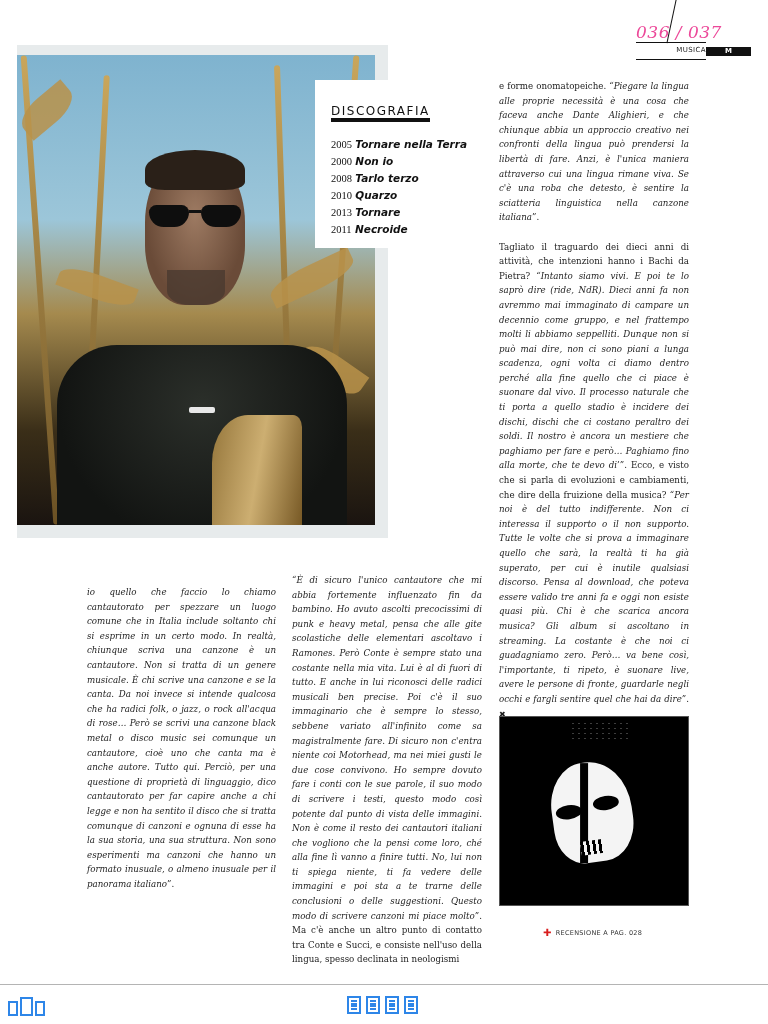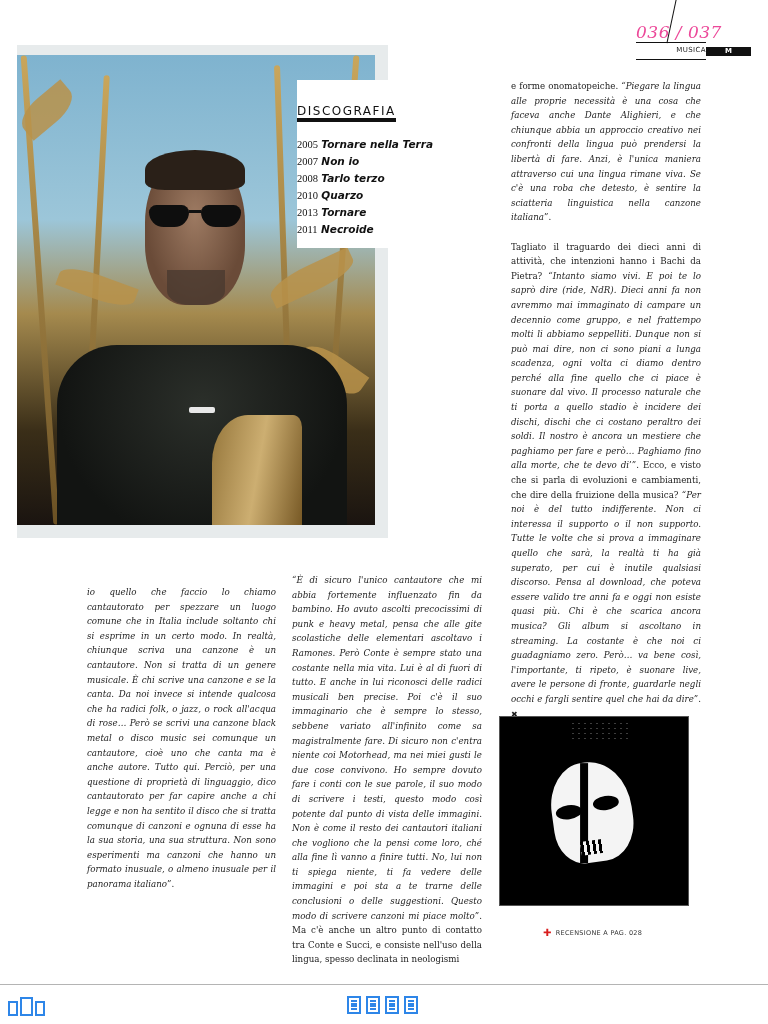--- a/index.html
+++ b/index.html
@@ -28,34 +28,34 @@
     .photo .hair { position: absolute; left: 128px; top: 95px; width: 100px; height: 40px; background: #2a2018; border-radius: 50% 50% 20% 20%; }
     .photo .glasses { position: absolute; left: 132px; top: 150px; width: 92px; height: 22px; }
     .photo .glasses span { position: absolute; top: 0; width: 40px; height: 22px; background: #0e0e0e; border-radius: 8px 8px 16px 16px; }
     .photo .glasses .l { left: 0; } .photo .glasses .r { right: 0; }
     .photo .glasses .bridge { position: absolute; left: 40px; top: 5px; width: 12px; height: 3px; background: #111; border-radius: 0; }
     .photo .beard { position: absolute; left: 150px; top: 215px; width: 58px; height: 35px; background: #4a3a30; border-radius: 0 0 40% 40%; opacity: 0.8; }
     .photo .shirt-logo { position: absolute; left: 172px; top: 352px; width: 26px; height: 6px; background: #e8e8e8; border-radius: 2px; }
     .photo .corn-front { position: absolute; left: 195px; top: 360px; width: 90px; height: 120px; background: linear-gradient(100deg, #9b7a3c, #d6b676, #7a5a24); border-radius: 40% 10% 0 0; opacity: 0.95; }
 
     
-    .disco { position: absolute; left: 297px; top: 80px; width: 199px; height: 168px; background: #ffffff; padding: 20px 0 0 0; font-family: "DejaVu Sans", sans-serif; }
+    .disco { position: absolute; left: 315px; top: 80px; width: 199px; height: 168px; background: #ffffff; padding: 20px 0 0 16px; font-family: "DejaVu Sans", sans-serif; }
     .disco-title { display: inline-block; font-size: 12px; letter-spacing: 1.5px; color: #111; border-bottom: 4px solid #111; line-height: 12px; padding-bottom: 1px; margin-bottom: 14px; }
     .disco-list { list-style: none; }
     .disco-item { font-size: 10.5px; line-height: 17px; color: #111; white-space: nowrap; }
     .disco-item .yr { font-weight: normal; font-family: Liberation Serif, serif; }
     .disco-item .ttl { font-weight: bold; font-style: italic; }
 
     
     .col { position: absolute; font-size: 8.7px; line-height: 14.6px; text-align: justify; hyphens: auto; color: #1c1c1c; }
     .col p { margin-bottom: 14.6px; }
     .col i { font-style: italic; }
     .col-left { left: 87px; top: 585px; width: 189px; }
     .col-mid { left: 292px; top: 573px; width: 190px; }
-    .col-right { left: 499px; top: 79px; width: 190px; margin-left: 12px; }
+    .col-right { left: 499px; top: 79px; width: 190px; }
     .end-mark { font-family: "DejaVu Sans", sans-serif; font-size: 8px; }
 
     
     .album { position: absolute; left: 499px; top: 716px; width: 190px; height: 190px; background: #000; border: 1px solid #555; overflow: hidden; }
     .album .mask { position: absolute; left: 52px; top: 45px; width: 80px; height: 100px; background: #f4f4f4; border-radius: 45% 50% 40% 35%; transform: rotate(-8deg); }
     .album .mask .eye { position: absolute; top: 40px; width: 26px; height: 14px; background: #000; border-radius: 50%; }
     .album .mask .eye.l { left: 4px; } .album .mask .eye.r { left: 42px; top: 36px; }
     .album .mask .split { position: absolute; left: 28px; top: 0; width: 8px; height: 100px; background: #000; transform: rotate(8deg); }
     .album .mask .teeth { position: absolute; left: 24px; top: 78px; width: 22px; height: 14px; background: repeating-linear-gradient(90deg, #000 0 3px, #f4f4f4 3px 6px); }
     .album .noise { position: absolute; left: 70px; top: 4px; width: 60px; height: 20px; background: radial-gradient(circle, #666 1px, transparent 1px) 0 0 / 6px 5px; opacity: 0.6; }
@@ -105,21 +105,21 @@
     </div>
   <div class="beard"></div>
   <div class="shirt-logo"></div>
   <div class="corn-front"></div>
 </div>
 
 <div class="disco">
   <div class="disco-title">DISCOGRAFIA</div>
   <ul class="disco-list">
     <li class="disco-item"><span class="yr">2005</span> <span class="ttl">Tornare nella Terra</span></li>
-    <li class="disco-item"><span class="yr">2007</span> <span class="ttl">Non io</span></li>
+    <li class="disco-item"><span class="yr">2000</span> <span class="ttl">Non io</span></li>
     <li class="disco-item"><span class="yr">2008</span> <span class="ttl">Tarlo terzo</span></li>
     <li class="disco-item"><span class="yr">2010</span> <span class="ttl">Quarzo</span></li>
     <li class="disco-item"><span class="yr">2013</span> <span class="ttl">Tornare</span></li>
     <li class="disco-item"><span class="yr">2011</span> <span class="ttl">Necroide</span></li>
   </ul>
 </div>
 
 <div class="col col-right">
   <p><span>e forme onomatopeiche. </span><i>“Piegare la lingua alle proprie necessità è una cosa che faceva anche Dante Alighieri, e che chiunque abbia un approccio creativo nei confronti della lingua può prendersi la libertà di fare. Anzi, è l'unica maniera attraverso cui una lingua rimane viva. Se c'è una roba che detesto, è sentire la sciatteria linguistica nella canzone italiana</i><span>”.</span></p>
   <p><span>Tagliato il traguardo dei dieci anni di attività, che intenzioni hanno i Bachi da Pietra? </span><i>“Intanto siamo vivi. E poi te lo saprò dire (ride, NdR). Dieci anni fa non avremmo mai immaginato di campare un decennio come gruppo, e nel frattempo molti li abbiamo seppelliti. Dunque non si può mai dire, non ci sono piani a lunga scadenza, ogni volta ci diamo dentro perché alla fine quello che ci piace è suonare dal vivo. Il processo naturale che ti porta a quello stadio è incidere dei dischi, dischi che ci costano peraltro dei soldi. Il nostro è ancora un mestiere che paghiamo per fare e però… Paghiamo fino alla morte, che te devo di</i><span>’”. Ecco, e visto che si parla di evoluzioni e cambiamenti, che dire della fruizione della musica? </span><i>“Per noi è del tutto indifferente. Non ci interessa il supporto o il non supporto. Tutte le volte che si prova a immaginare quello che sarà, la realtà ti ha già superato, per cui è inutile qualsiasi discorso. Pensa al download, che poteva essere valido tre anni fa e oggi non esiste quasi più. Chi è che scarica ancora musica? Gli album si ascoltano in streaming. La costante è che noi ci guadagniamo zero. Però… va bene così, l'importante, ti ripeto, è suonare live, avere le persone di fronte, guardarle negli occhi e fargli sentire quel che hai da dire</i><span>”. </span><span class="end-mark">✖</span></p>

